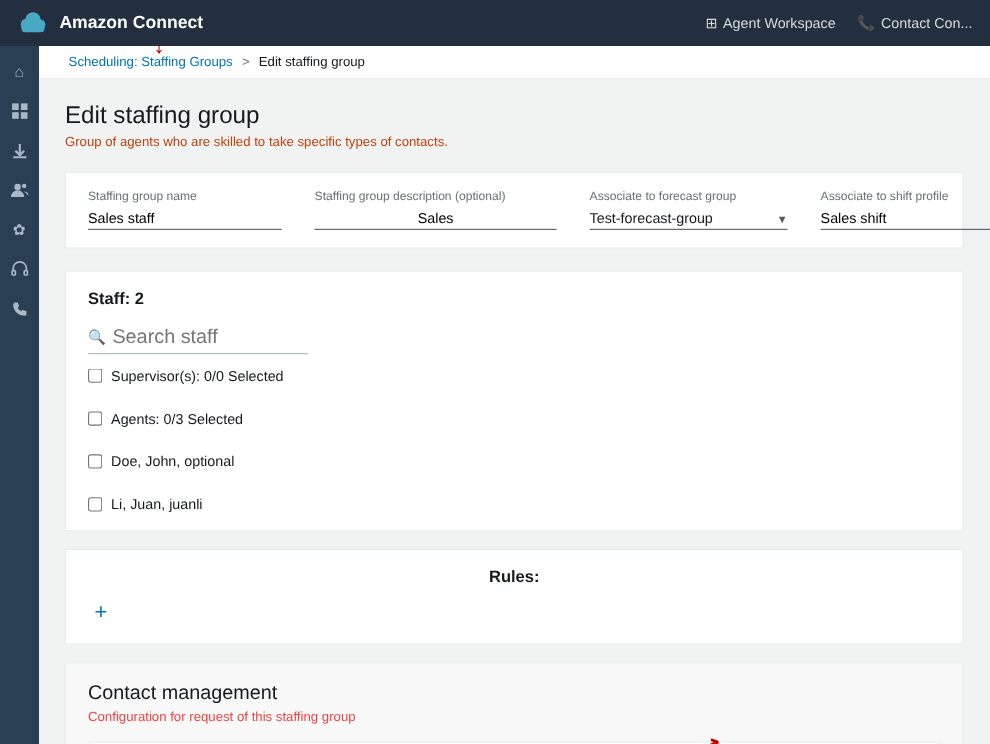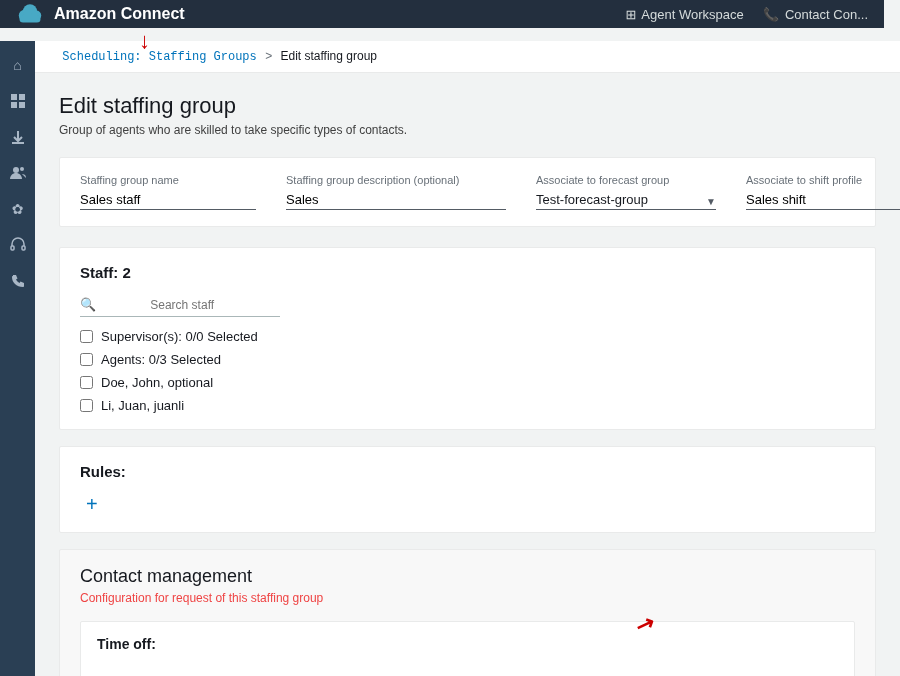--- a/index.html
+++ b/index.html
@@ -1,27 +1,27 @@
 <!DOCTYPE html>
 <html><head>
   <meta charset="utf-8">
   <style>
     * { box-sizing: border-box; margin: 0; padding: 0; }
     body { font-family: 'Amazon Ember', Arial, sans-serif; font-size: 13px; background: #f1f3f3; color: #16191f; }
 
     
     .top-nav {
       background: #232f3e;
-      height: 28px;
+      height: 41px;
       display: flex;
       align-items: center;
       padding: 0 16px;
       color: white;
       position: fixed;
-      top: 0; left: 0; right: 16px;
+      top: 0; left: 0; right: 0;
       z-index: 100;
     }
     .top-nav .logo-area {
       display: flex;
       align-items: center;
       gap: 10px;
     }
     .top-nav .app-title {
       font-size: 16px;
       font-weight: 600;
@@ -80,39 +80,38 @@
     
     .breadcrumb-bar {
       background: white;
       padding: 8px 24px;
       border-bottom: 1px solid #e9eaea;
       font-size: 12px;
     }
     .breadcrumb-bar a {
       color: #0073bb;
       text-decoration: none;
-      font-family: Liberation Mono, monospace;
     }
     .breadcrumb-bar .sep { color: #687078; margin: 0 5px; }
     .breadcrumb-bar .current { color: #16191f; }
 
     
     .page-content {
       padding: 20px 24px;
     }
 
     .page-title {
       font-size: 22px;
       font-weight: 400;
       color: #16191f;
       margin-bottom: 4px;
     }
     .page-subtitle {
       font-size: 12px;
-      color: #404040;
+      color: #c2410c;
       margin-bottom: 20px;
     }
 
     
     .form-row {
       display: flex;
       gap: 30px;
       margin-bottom: 20px;
       background: white;
       padding: 16px 20px;
@@ -154,20 +153,21 @@
       background: white;
       border: 1px solid #e9eaea;
       border-radius: 2px;
       margin-bottom: 16px;
       padding: 16px 20px;
     }
     .section-title {
       font-size: 15px;
       font-weight: 600;
       margin-bottom: 12px;
+      text-align: center;
     }
 
     
     .staff-count {
       font-size: 15px;
       font-weight: 600;
       margin-bottom: 12px;
     }
 
     
@@ -176,29 +176,28 @@
       align-items: center;
       gap: 6px;
       border-bottom: 1px solid #aab7b8;
       padding: 4px 0;
       margin-bottom: 12px;
       width: 200px;
     }
     .search-box input {
       border: none;
       outline: none;
-      font-size: 12px;
+      font-size: 18px;
       background: transparent;
       width: 160px;
-      text-align: center;
     }
     .search-icon-sm { color: #687078; font-size: 13px; }
 
     
-    .checkbox-list { display: flex; flex-direction: column; gap: 8px; }
+    .checkbox-list { display: flex; flex-direction: column; gap: 24px; }
     .checkbox-item {
       display: flex;
       align-items: center;
       gap: 8px;
       font-size: 13px;
       color: #16191f;
     }
     .checkbox-item input[type="checkbox"] {
       width: 13px;
       height: 13px;
@@ -346,21 +345,21 @@
     <h1 class="page-title">Edit staffing group</h1>
     <p class="page-subtitle">Group of agents who are skilled to take specific types of contacts.</p>
 
     <div class="form-row">
       <div class="form-field">
         <label>Staffing group name</label>
         <input type="text" value="Sales staff" style="">
       </div>
       <div class="form-field">
         <label>Staffing group description (optional)</label>
-        <input type="text" value="Sales" style="min-width: 220px;">
+        <input type="text" value="Sales" style="min-width: 220px; text-align: center;">
       </div>
       <div class="form-field">
         <label>Associate to forecast group</label>
         <div class="select-wrapper">
           <span class="select-value">Test-forecast-group</span>
           <span class="dropdown-arrow">▼</span>
         </div>
       </div>
       <div class="form-field">
         <label>Associate to shift profile</label>

